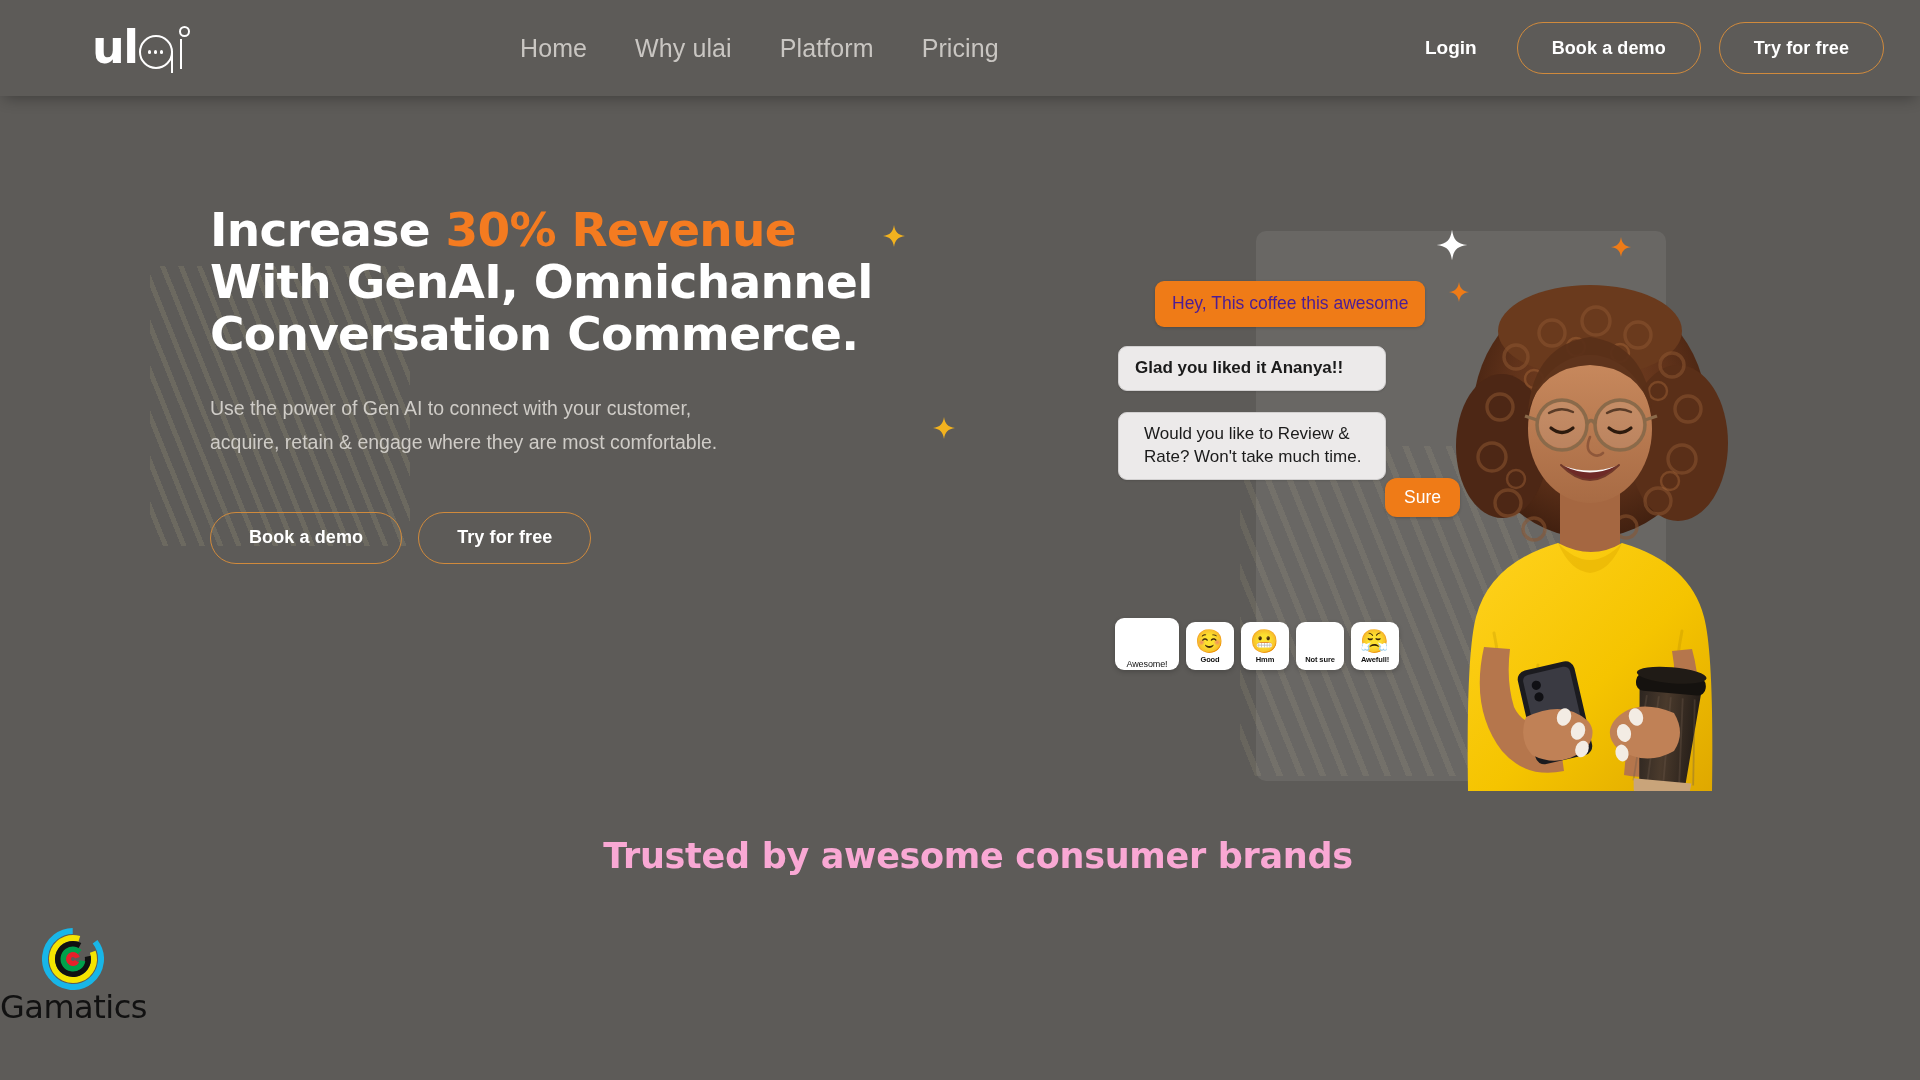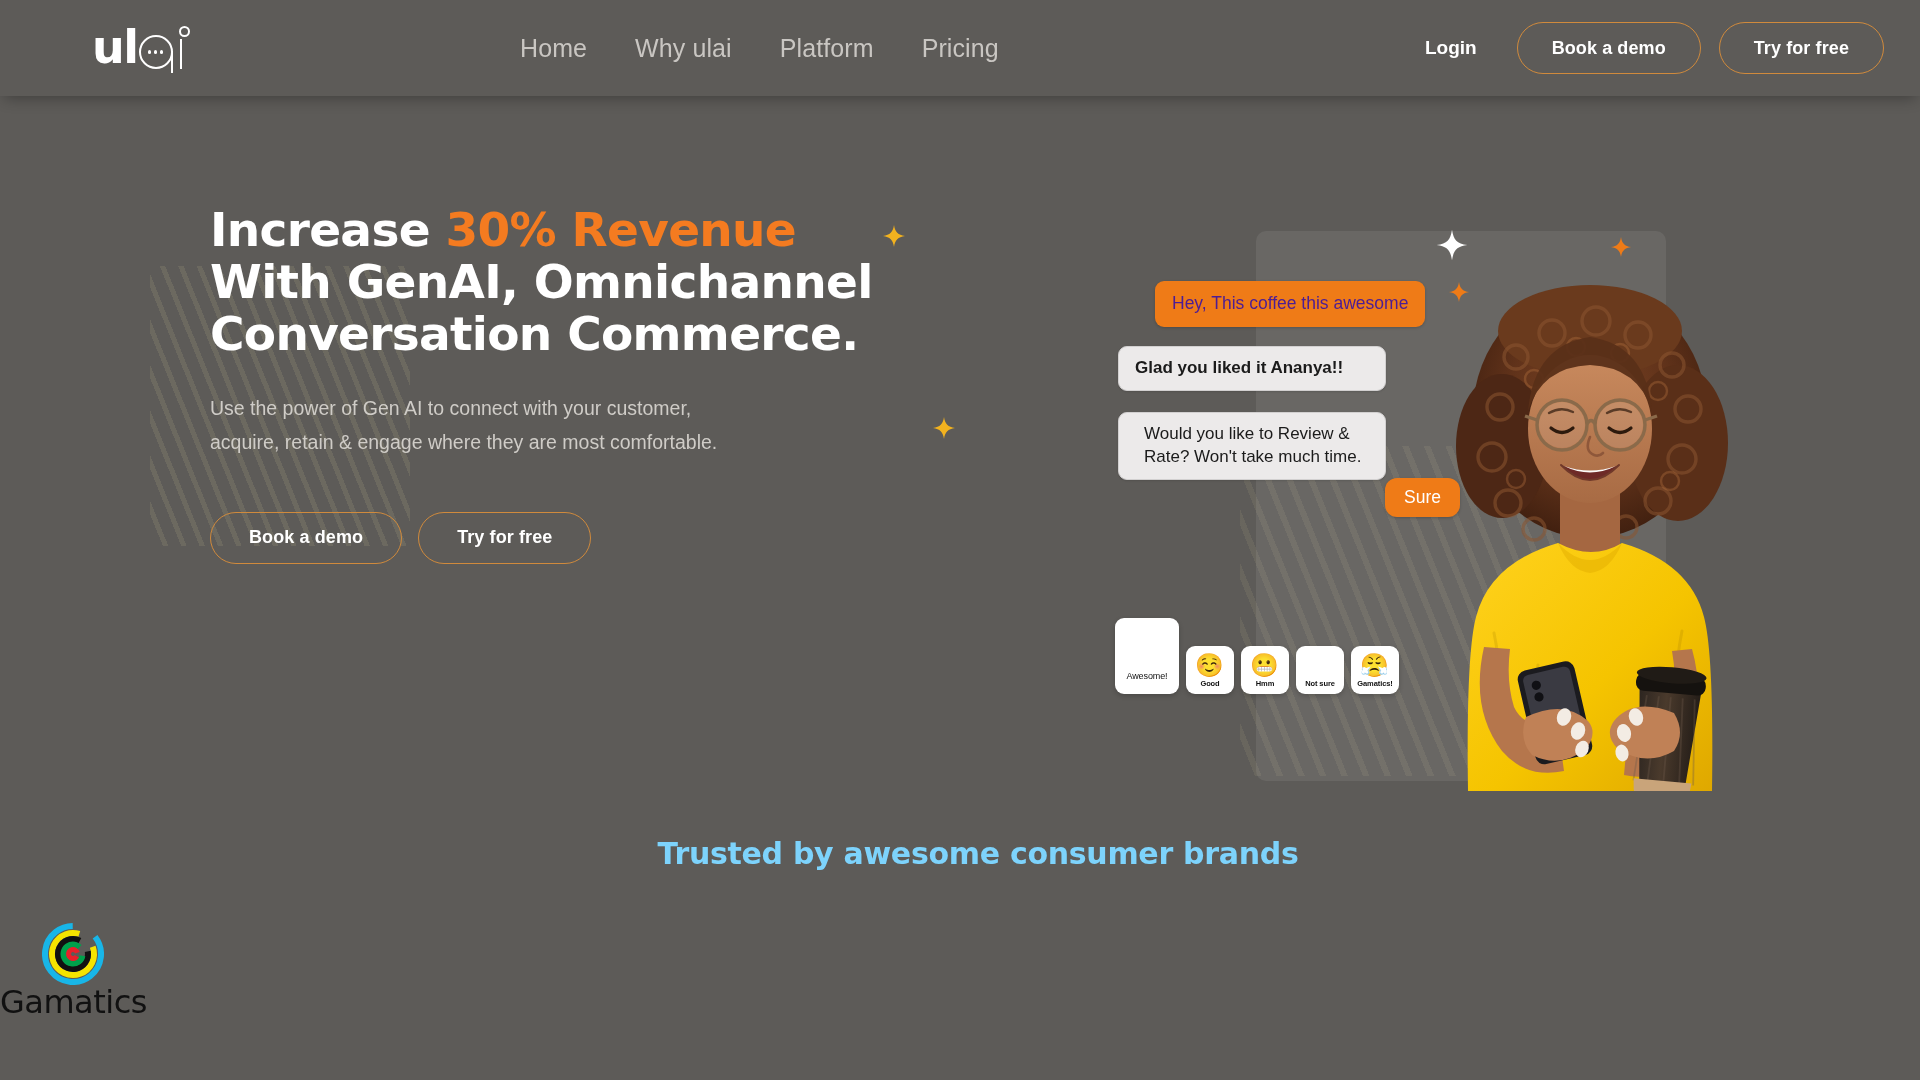--- a/index.html
+++ b/index.html
@@ -313,21 +313,21 @@
     display: flex;
     flex-direction: column;
     align-items: center;
     justify-content: center;
     box-shadow: 0 2px 5px rgba(0,0,0,0.2);
     cursor: pointer;
     width: 48px;
     height: 48px;
     padding: 4px 0 3px;
   }
-  .emoji-card.big { width: 64px; height: 76px; padding: 6px 0 4px; }
+  .emoji-card.big { width: 64px; height: 52px; padding: 6px 0 4px; }
   .emoji-glyph { font-size: 23px; line-height: 1.05; font-family: "DejaVu Sans", sans-serif; }
   .emoji-card.big .emoji-glyph { font-size: 34px; }
   .emoji-label {
     font-size: 7.5px;
     font-weight: 700;
     color: #111;
     margin-top: 2px;
     letter-spacing: -0.1px;
   }
   .emoji-card.big .emoji-label { font-size: 9px; font-weight: 400; }
@@ -337,23 +337,23 @@
   
   .trusted {
     position: absolute;
     left: 0;
     top: 836px;
     width: 100%;
     text-align: center;
   }
   .trusted-title {
     font-family: "DejaVu Sans", sans-serif;
-    font-size: 30px;
+    font-size: 35px;
     font-weight: 800;
-    color: #7dd3fc;
+    color: #f9a8d4;
     letter-spacing: -0.3px;
     margin-left: 36px;
   }
   .brands {
     margin-top: 52px;
     display: flex;
     align-items: center;
   }
   .brand {
     display: flex;
@@ -605,21 +605,21 @@
         <div class="emoji-card">
           <span class="emoji-glyph">😬</span>
           <span class="emoji-label">Hmm</span>
         </div>
         <div class="emoji-card">
           <span class="emoji-glyph">😒</span>
           <span class="emoji-label">Not sure</span>
         </div>
         <div class="emoji-card">
           <span class="emoji-glyph">😤</span>
-          <span class="emoji-label">Gamatics!</span>
+          <span class="emoji-label">Awefull!</span>
         </div>
       </div>
     </div>
   </section>
 
   <section class="trusted">
     <h2 class="trusted-title">Trusted by awesome consumer brands</h2>
 
     <div class="brands">
       <div class="brand">

